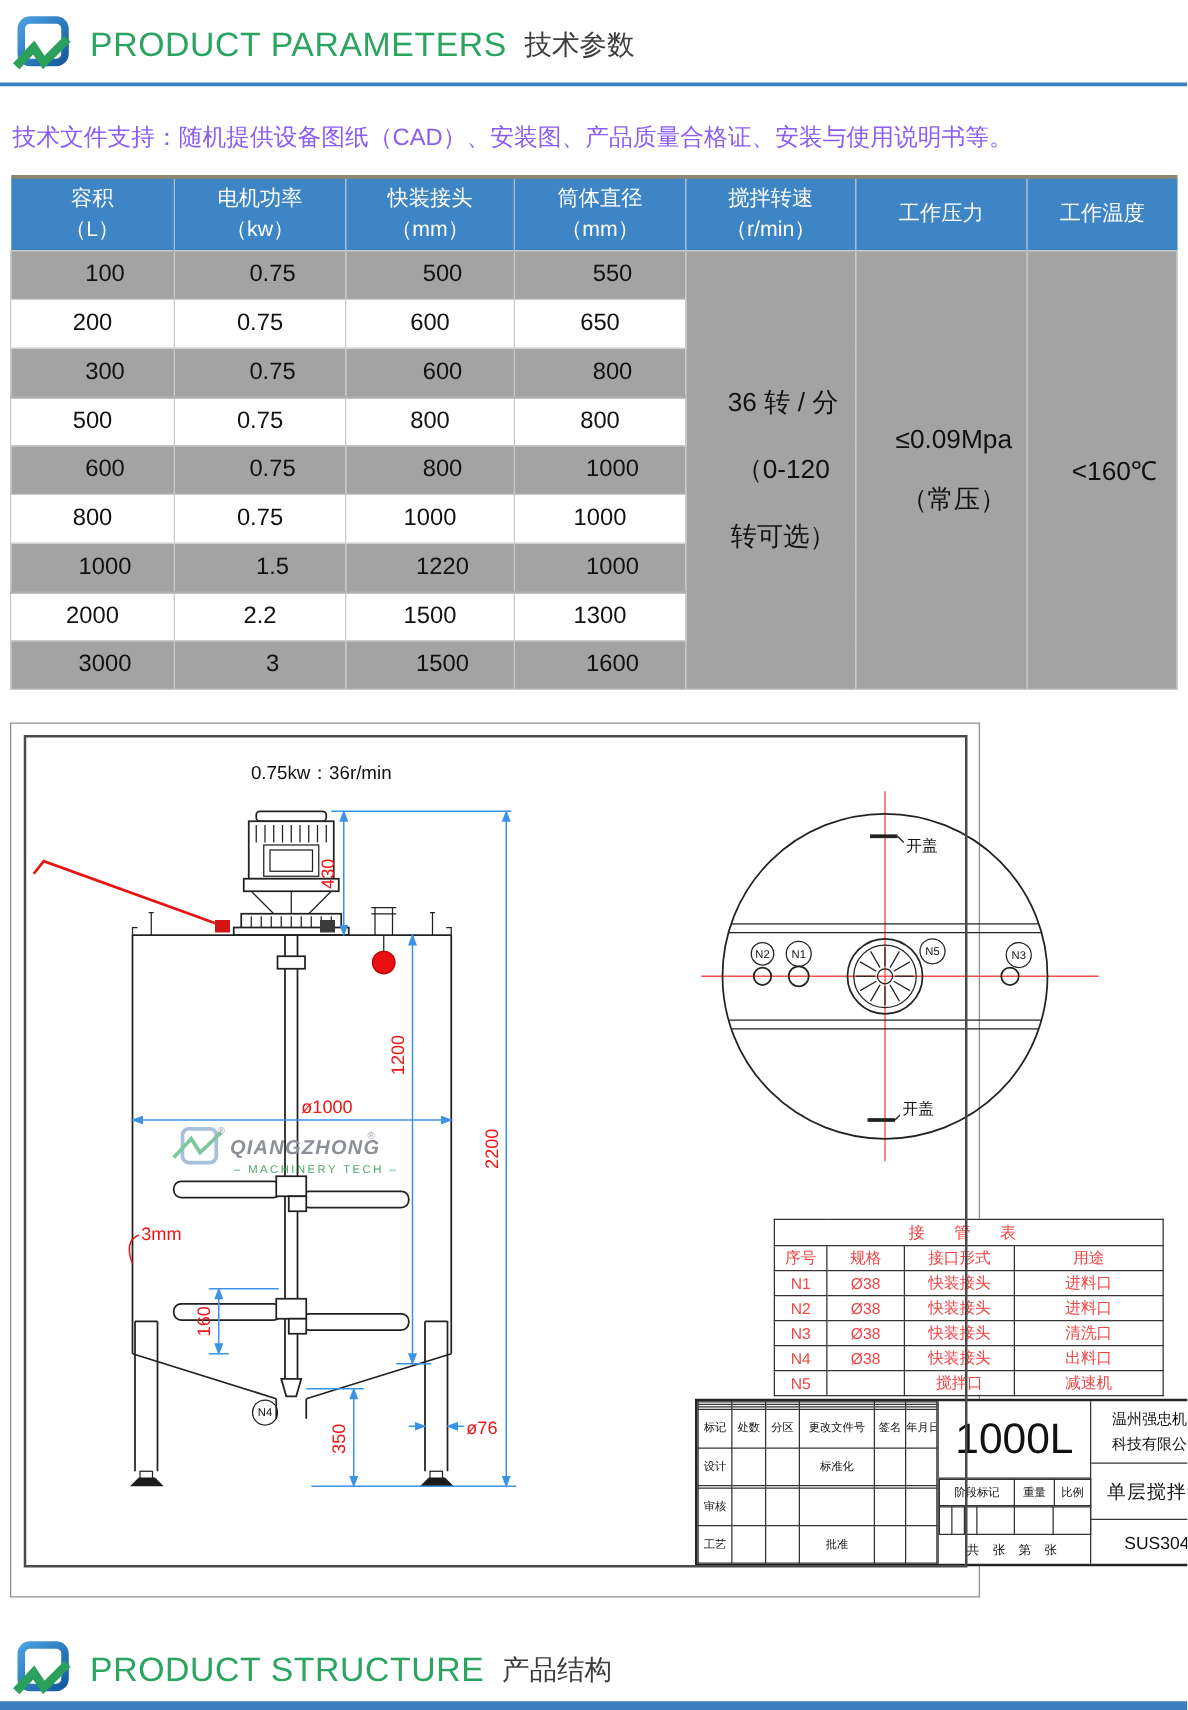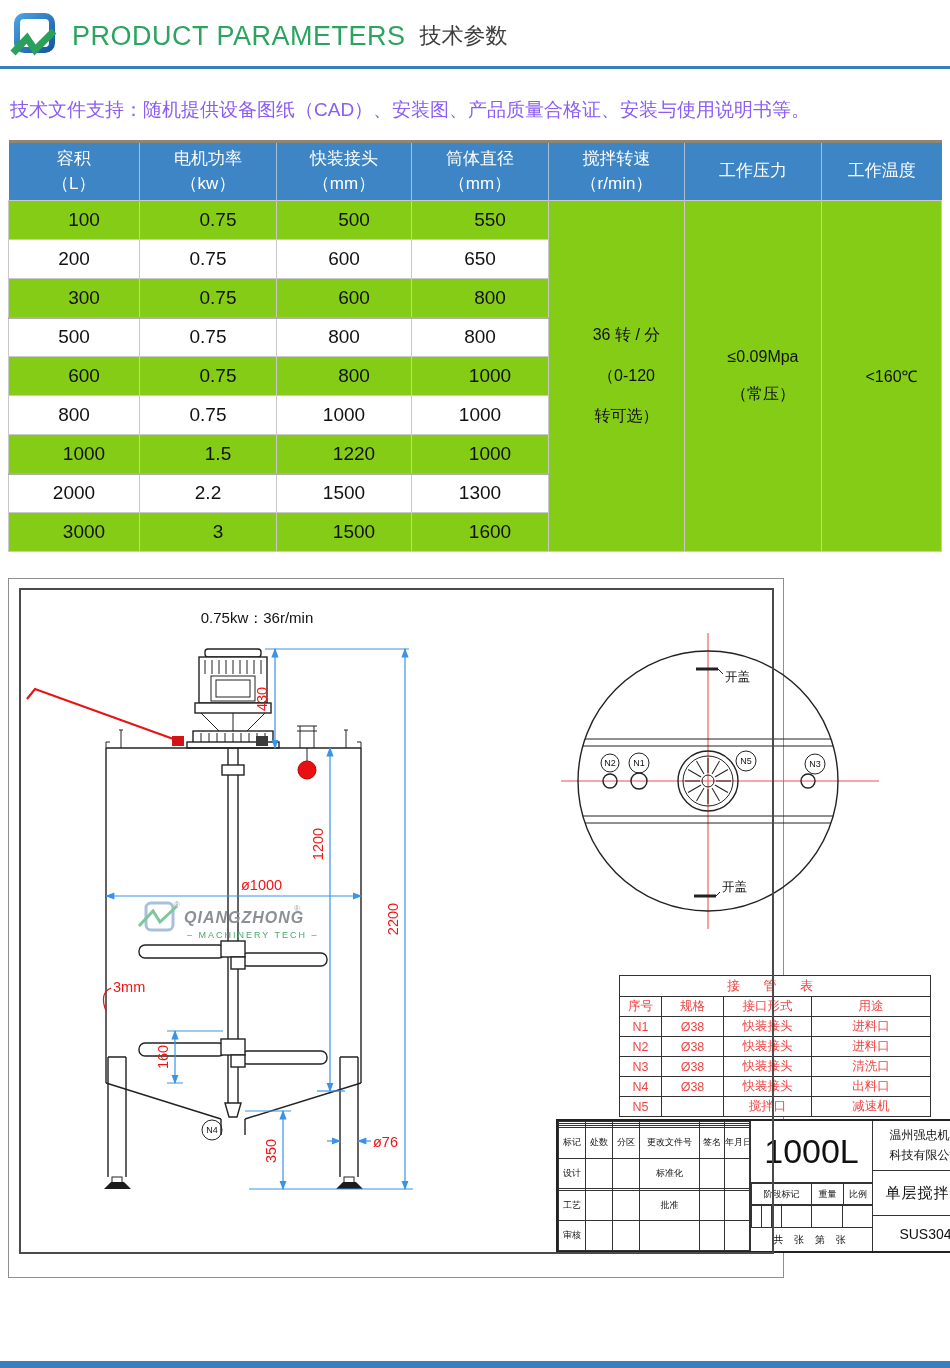--- a/index.html
+++ b/index.html
@@ -17,23 +17,23 @@
   .intro { position:absolute; left:10px; top:97px; width:930px; font-size:19px; color:#8b5cf6; }
 
   
   table.spec { position:absolute; left:8px; top:140px; width:934px; border-collapse:collapse;
                table-layout:fixed; border-top:3px solid #8f8672; }
   table.spec th { background:#3d85c5; color:#fff; font-weight:normal; font-size:17px; height:59px;
                   line-height:1.45; white-space:pre-line; border-right:1px solid #a9bdd0; vertical-align:middle; }
   table.spec th:last-child { border-right:none; }
   table.spec td { height:39px; text-align:center; vertical-align:middle; font-size:19px; color:#111;
                   border:1px solid #c9c9c9; background:#fff; }
-  table.spec tr.alt td { background:#84cc16;padding-left:20px; }
+  table.spec tr.alt td { background:#a3a3a3;padding-left:20px; }
   table.spec tr.g-end td { border-bottom:2px solid #aeaeae; }
-  table.spec td.mcell { background:#fff; white-space:pre-line; font-size:16px; }
+  table.spec td.mcell { background:#fff; white-space:pre-line; font-size:21px; }
   table.spec td.m-speed { line-height:2.55; }
   table.spec td.m-press { line-height:2.3; }
 
   
   .draw { position:absolute; left:8px; top:578px; width:776px; height:700px; border:1px solid #8f8f8f; background:#fff; }
   .draw-inner { position:absolute; left:10px; top:9px; right:9px; bottom:23px; border:2px solid #4a4a4a; }
   .draw svg.sheet { position:absolute; left:0; top:0; }
 
   svg .k  { stroke:#222; fill:none; stroke-width:1.4; }
   svg .k2 { stroke:#222; fill:none; stroke-width:1; }
@@ -455,32 +455,32 @@
         </tr>
         <tr>
               <td></td>
               <td></td>
               <td></td>
               <td></td>
               <td></td>
               <td></td>
             </tr>
         <tr>
+          <td>审核</td>
+              <td></td>
+              <td></td>
+              <td></td>
+              <td></td>
+              <td></td>
+        </tr>
+        <tr>
           <td>工艺</td>
               <td></td>
               <td></td>
           <td>批准</td>
-              <td></td>
-              <td></td>
-        </tr>
-        <tr>
-          <td>审核</td>
-              <td></td>
-              <td></td>
-              <td></td>
               <td></td>
               <td></td>
         </tr>
       </tbody>
         </table>
 
       <div class="tb-mid">
         <div class="tb-cap">1000L</div>
         <table class="stage">
           <colgroup>
@@ -523,15 +523,23 @@
         <div class="tb-company">温州强忠机械
 科技有限公司</div>
         <div class="tb-product">单层搅拌罐</div>
         <div class="tb-material">SUS304</div>
       </div>
     </div>
 
     <div class="draw-inner"></div>
   </div>
 
+  <div class="sec-head" style="top:1312px; height:48px;">
+    <svg viewBox="0 0 48 48">
+      <rect x="7" y="4" width="35" height="34" rx="7" fill="none" stroke="url(#lg1)" stroke-width="6"></rect>
+      <polyline points="3,41 17,26 25,38 44,19" fill="none" stroke="#2ba05a" stroke-width="7"></polyline>
+    </svg>
+    <span class="sec-en">PRODUCT STRUCTURE</span>
+    <span class="sec-zh">产品结构</span>
+  </div>
   <div class="rule" style="top:1361px; height:7px;"></div>
 
 </div>
 
 </body></html>

